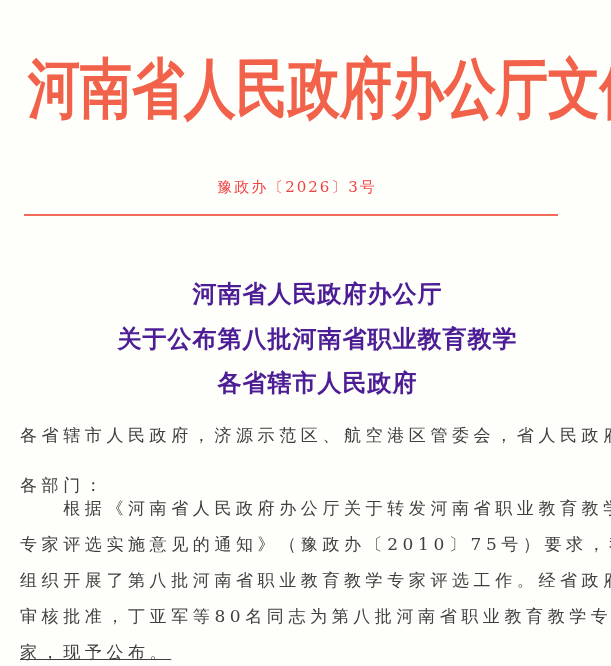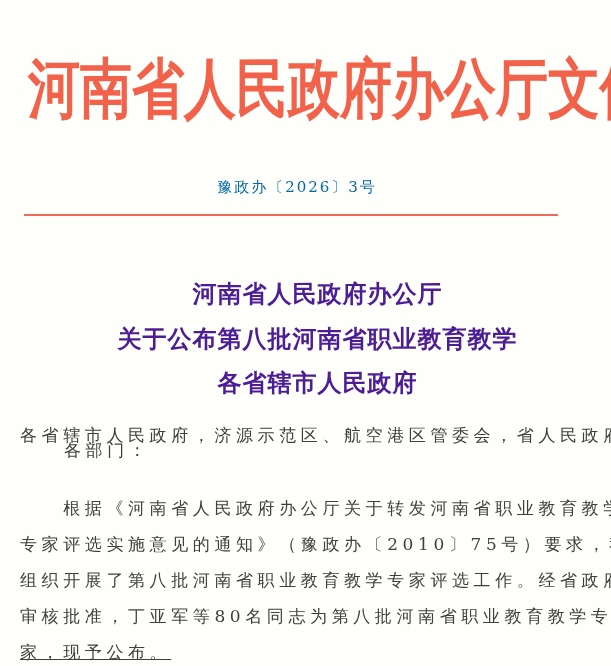--- a/index.html
+++ b/index.html
@@ -36,21 +36,21 @@
     .masthead span {
       display: inline-block;
     }
     .doc-number {
       position: absolute;
       left: 0;
       width: 594px;
       top: 178px;
       text-align: center;
       font-size: 15px;
-      color: #0369a1;
+      color: #ef4444;
       letter-spacing: 2px;
     }
     .red-rule {
       position: absolute;
       left: 24px;
       top: 214px;
       width: 534px;
       height: 2px;
       background: #f26a5a;
     }
@@ -97,18 +97,18 @@
 
 <div class="doc-number">豫政办〔2026〕3号</div>
 
 <div class="red-rule"></div>
 
 <div class="title l1">河南省人民政府办公厅</div>
 <div class="title l2">关于公布第八批河南省职业教育教学</div>
 <div class="title l3">各省辖市人民政府</div>
 
 <div class="body-line" style="top:424px;">各省辖市人民政府，济源示范区、航空港区管委会，省人民政府</div>
-<div class="body-line" style="top:439px;margin-left:44px;">各部门：</div>
+<div class="body-line" style="top:474px;">各部门：</div>
 <div class="body-line" style="top:497px;">　　根据《河南省人民政府办公厅关于转发河南省职业教育教学</div>
 <div class="body-line" style="top:533px;">专家评选实施意见的通知》（豫政办〔2010〕75号）要求，我省</div>
 <div class="body-line" style="top:569px;">组织开展了第八批河南省职业教育教学专家评选工作。经省政府</div>
 <div class="body-line" style="top:605px;text-align:right;">审核批准，丁亚军等80名同志为第八批河南省职业教育教学专</div>
 <div class="body-line" style="top:641px;text-decoration:underline;">家，现予公布。</div>
 
 </body></html>

